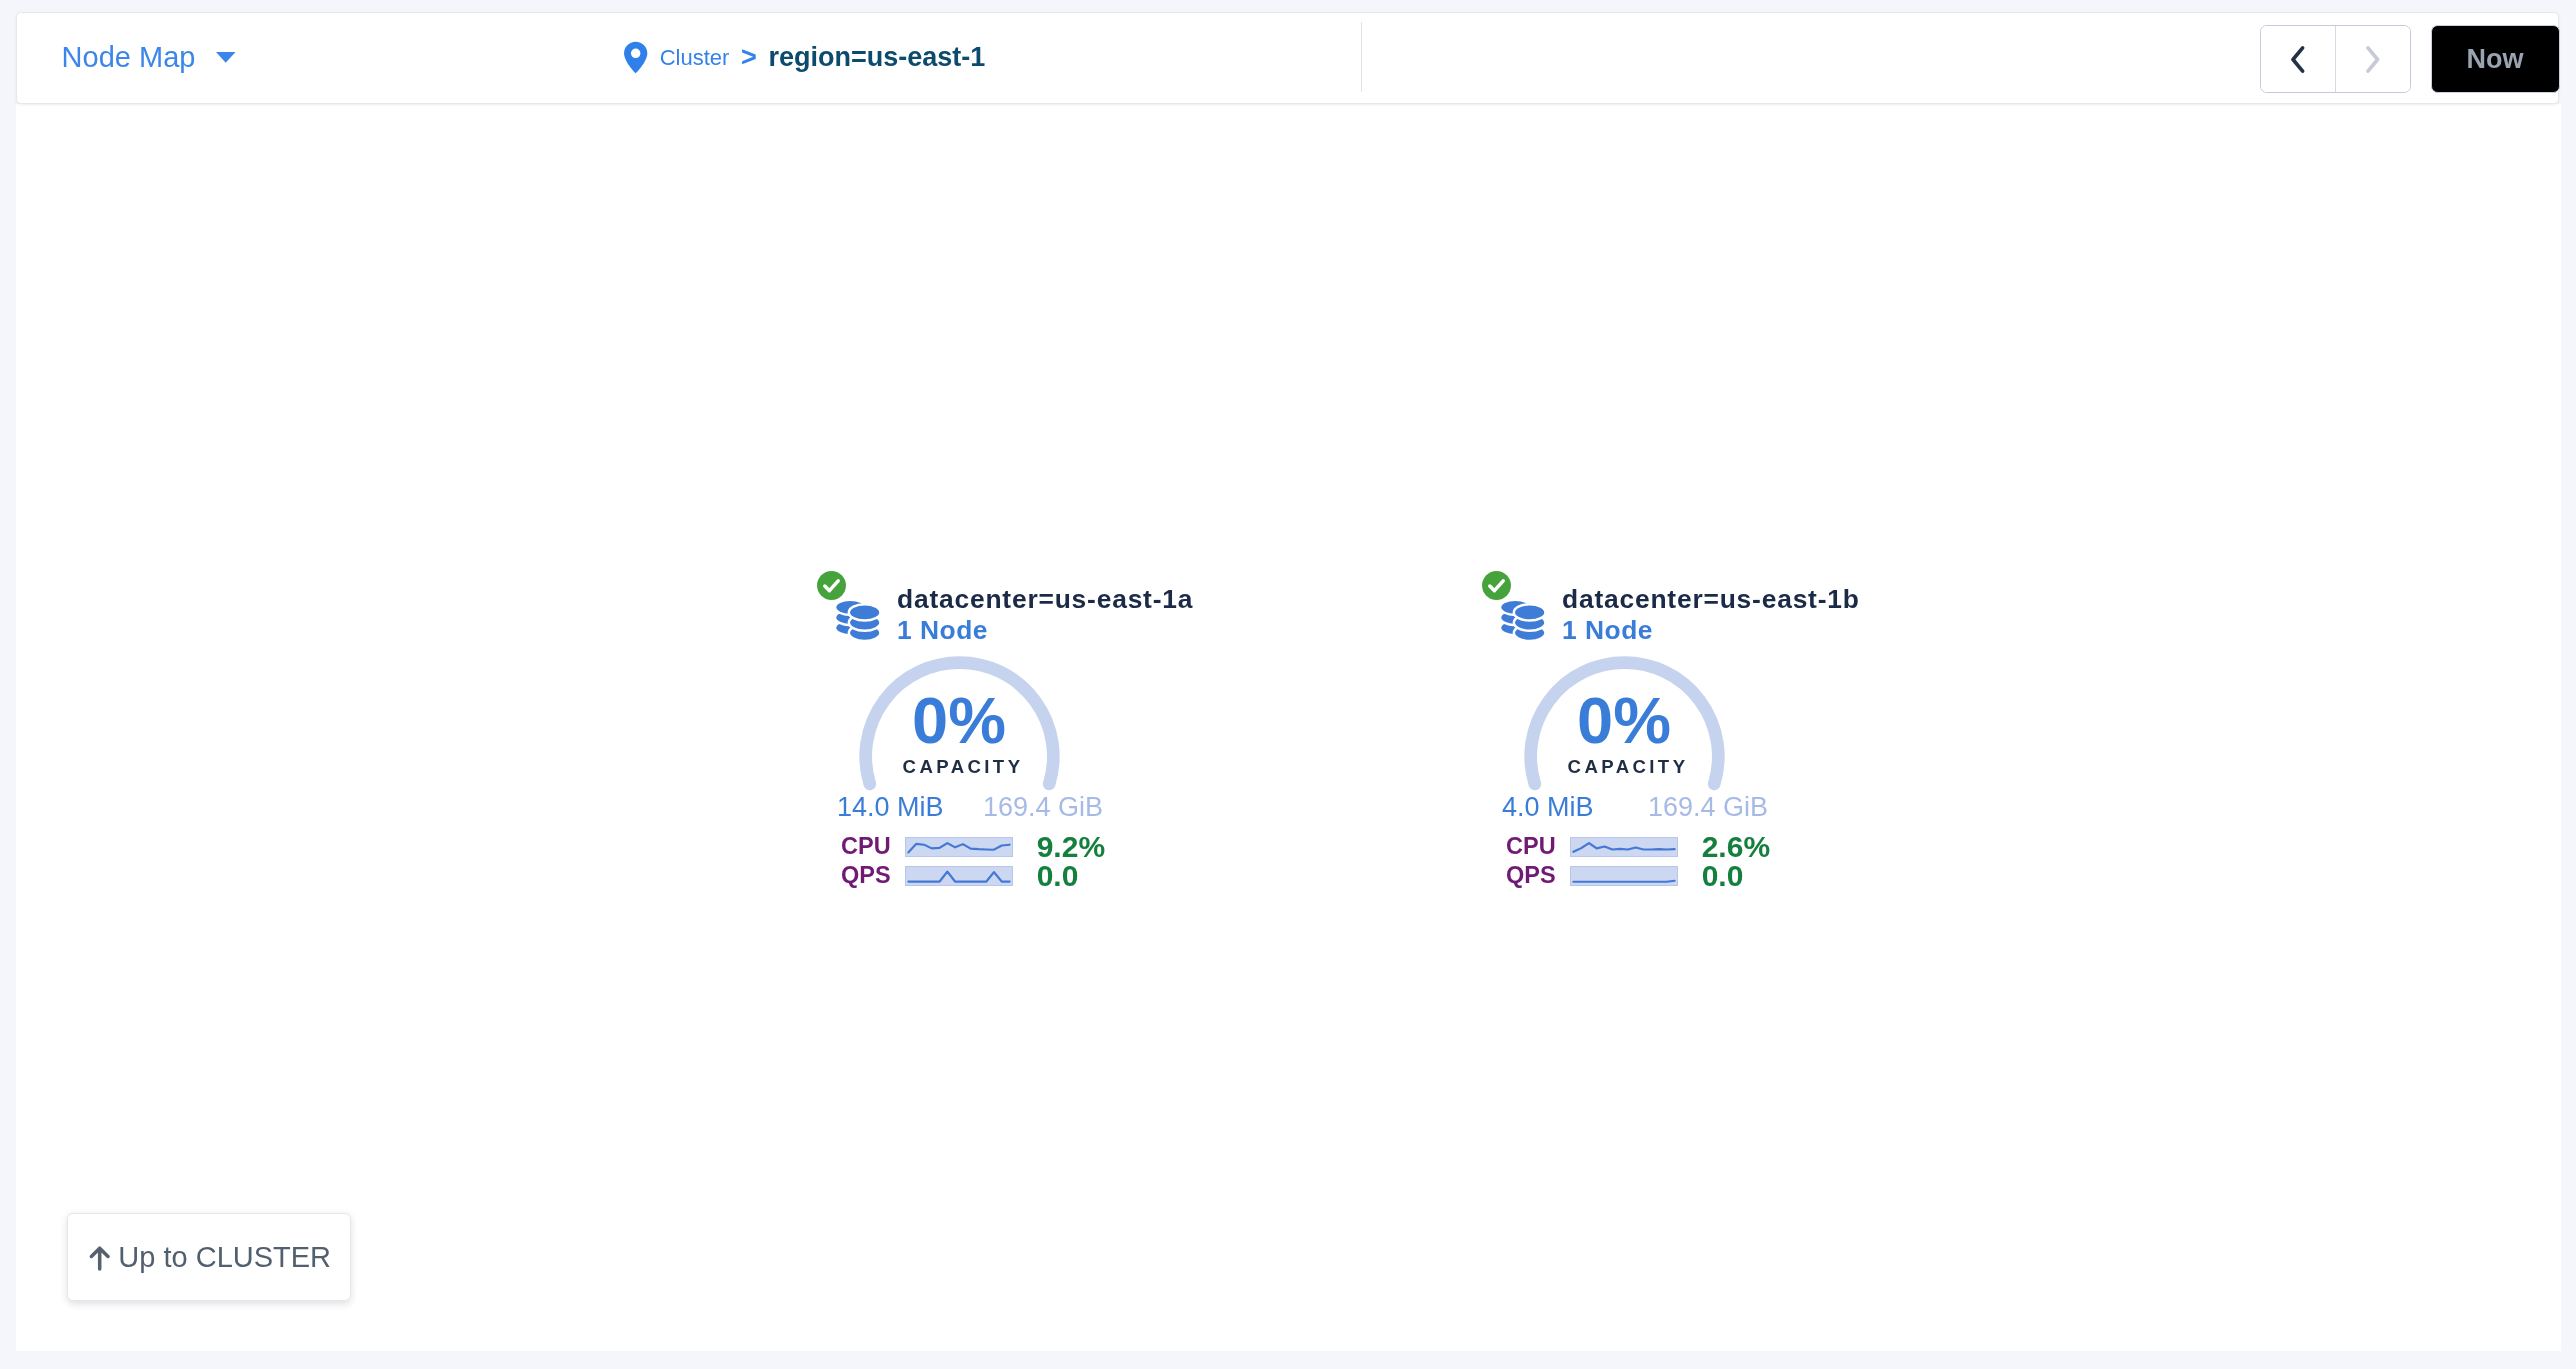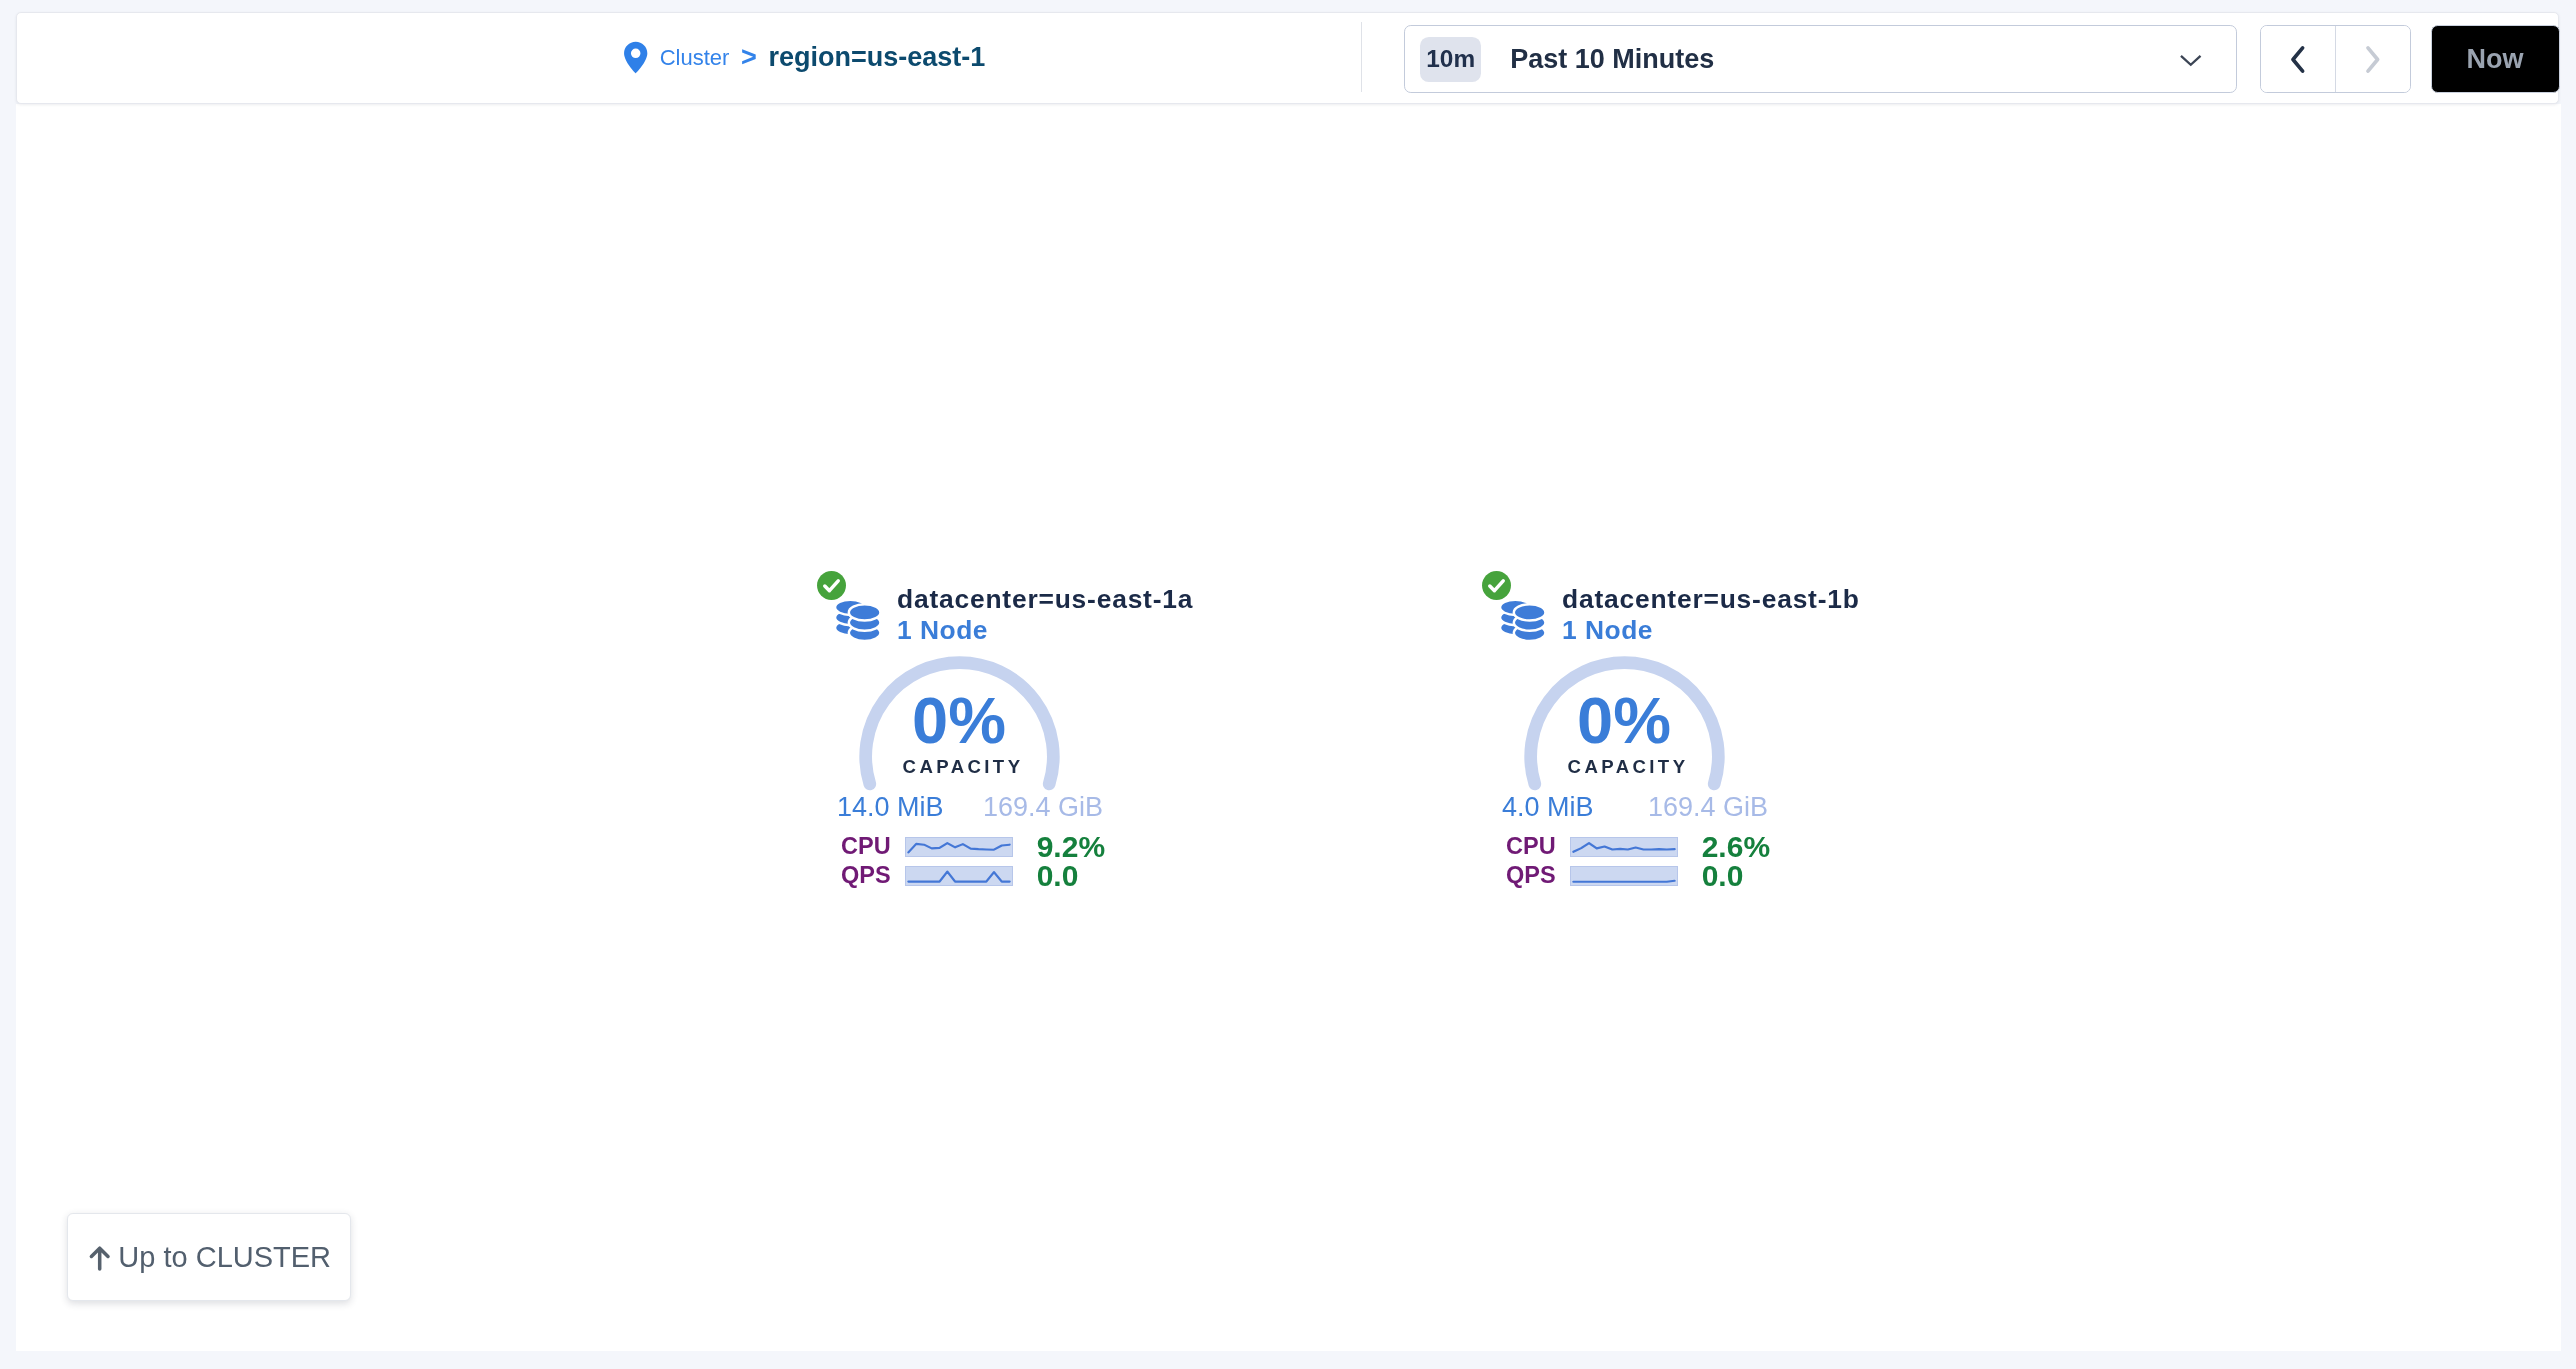--- a/index.html
+++ b/index.html
@@ -118,39 +118,38 @@
     font-family:"Liberation Sans","DejaVu Sans",sans-serif;
   }
 </style>
 </head>
 <body>
 
 <div class="page">
 
   <header class="topbar">
 
+    <div class="view-select">
+      <span class="vlabel">Node Map</span>
+      <svg width="21.5" height="12.7" viewBox="0 0 22 13">
+        <polygon points="1,1 21,1 11,12" fill="#3c86ea"></polygon>
+      </svg>
+    </div>
 
     <div class="breadcrumb">
       <svg width="25.4" height="33" viewBox="0 0 24 30">
         <path d="M12 0C5.9 0 1 4.9 1 11c0 8.2 11 19 11 19s11-10.8 11-19C23 4.9 18.1 0 12 0zm0 15.5a4.5 4.5 0 1 1 0-9 4.5 4.5 0 0 1 0 9z" fill="#2f80e8"></path>
       </svg>
       <a href="#" class="crumb-link">Cluster</a>
       <span class="crumb-sep">&gt;</span>
       <span class="crumb-current">region=us-east-1</span>
     </div>
 
     <div class="bar-divider"></div>
 
-    <div class="time-dropdown">
-      <span class="time-badge">10m</span>
-      <span class="time-label">Past 10 Minutes</span>
-      <svg class="time-chevron" width="23.5" height="13.7" viewBox="0 0 24 14">
-        <polyline points="2,2 12,11 22,2" fill="none" stroke="#3c4555" stroke-width="2.4"></polyline>
-      </svg>
-    </div>
 
     <div class="nav-arrows">
       <button class="prev">
         <svg width="17.6" height="29" viewBox="0 0 18 30">
           <polyline points="14,3 4,15 14,27" fill="none" stroke="#243247" stroke-width="3.8" stroke-linecap="round" stroke-linejoin="round"></polyline>
         </svg>
       </button>
       <button class="next">
         <svg width="17.6" height="29" viewBox="0 0 18 30">
           <polyline points="4,3 14,15 4,27" fill="none" stroke="#c6cbd4" stroke-width="3.8" stroke-linecap="round" stroke-linejoin="round"></polyline>

